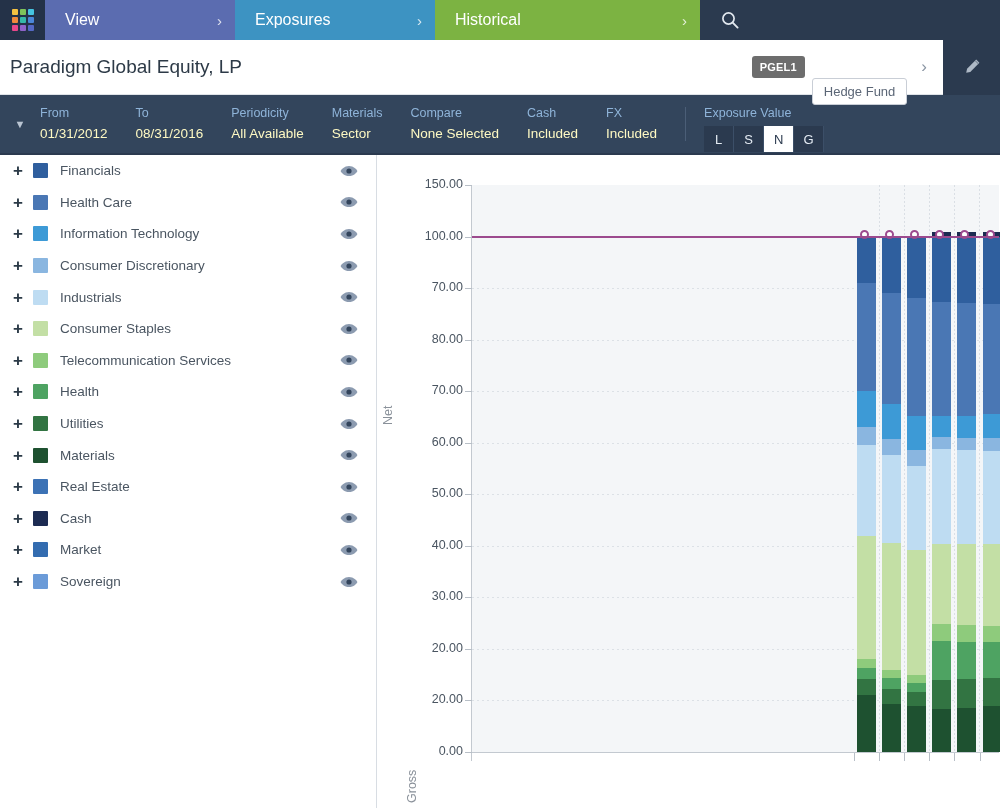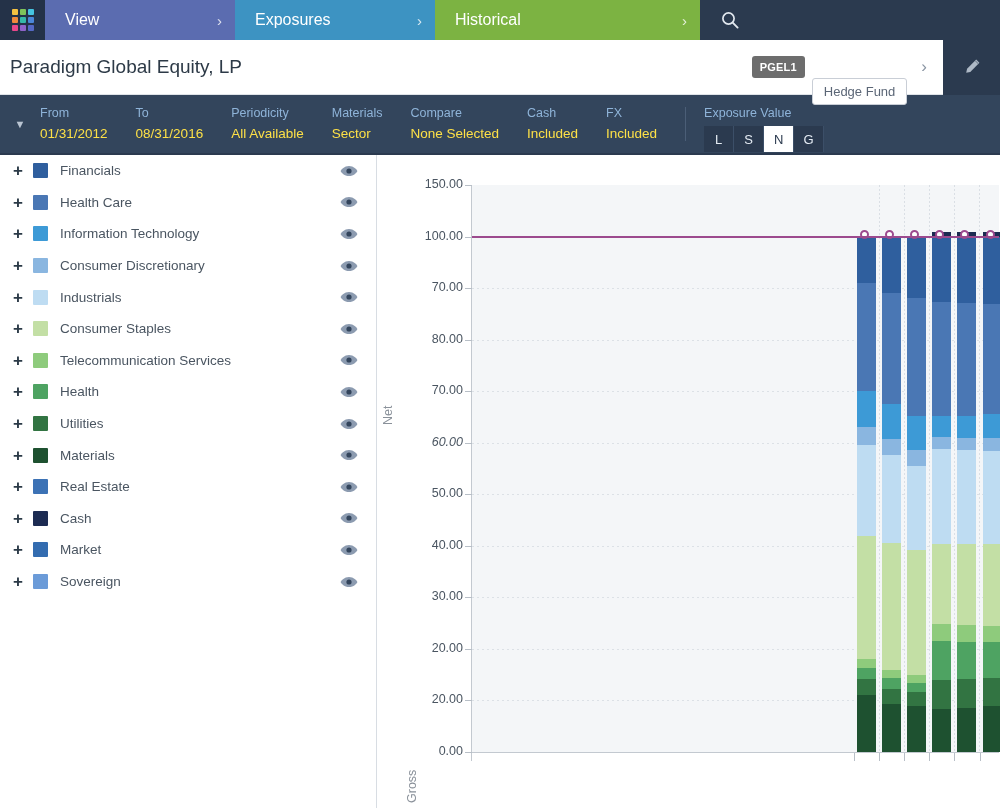--- a/index.html
+++ b/index.html
@@ -65,21 +65,21 @@
     height: 60px; width: 1000px; background: #33455c;
     display: flex; align-items: stretch; color: #ffffff;
     border-bottom: 2px solid #2b3a4f;
   }
   .tb-caret {
     width: 40px; display: flex; align-items: center; justify-content: center;
     color: #b9c4d2; font-size: 11px;
   }
   .tb-field { padding: 11px 0 0 0; margin-right: 28px; }
   .tb-label { font-size: 12.5px; color: #8fb4d9; margin-bottom: 6px; white-space: nowrap; }
-  .tb-value { font-size: 13.5px; color: #fde047; white-space: nowrap; }
+  .tb-value { font-size: 13.5px; color: #fef9c3; white-space: nowrap; }
   .tb-sep { width: 1px; background: #4b5e77; margin: 12px 18px 12px 0; }
   .tb-group { padding-top: 11px; margin-right: 26px; }
   .tb-btnrow { display: flex; gap: 2px; }
   .tb-btn {
     width: 42px; height: 26px; background: #2b3a4f;
     display: flex; align-items: center; justify-content: center;
     border: none;
   }
   .tb-btn.active { background: #d6e4f0; }
   .seg-row { display: flex; }
@@ -401,21 +401,21 @@
           <div class="hgrid" style="top: 493.909px; left: 95px; right: 0px; opacity: 0.55;"></div>
           <div class="ytick" style="top: 442.364px; left: 6px; width: 80px;">30.00</div>
           <div class="ytick-mark" style="top: 442.364px;"></div>
           <div class="hgrid" style="top: 442.364px; left: 95px; right: 0px; opacity: 0.55;"></div>
           <div class="ytick" style="top: 390.818px; left: 6px; width: 80px;">40.00</div>
           <div class="ytick-mark" style="top: 390.818px;"></div>
           <div class="hgrid" style="top: 390.818px; left: 95px; right: 0px; opacity: 0.55;"></div>
           <div class="ytick" style="top: 339.273px; left: 6px; width: 80px;">50.00</div>
           <div class="ytick-mark" style="top: 339.273px;"></div>
           <div class="hgrid" style="top: 339.273px; left: 95px; right: 0px; opacity: 0.55;"></div>
-          <div class="ytick" style="top: 287.727px; left: 6px; width: 80px; font-style: italic;">60.00</div>
+          <div class="ytick" style="top: 287.727px; left: 6px; width: 80px;">60.00</div>
           <div class="ytick-mark" style="top: 287.727px;"></div>
           <div class="hgrid" style="top: 287.727px; left: 95px; right: 0px; opacity: 0.55;"></div>
           <div class="ytick" style="top: 236.182px; left: 6px; width: 80px;">70.00</div>
           <div class="ytick-mark" style="top: 236.182px;"></div>
           <div class="hgrid" style="top: 236.182px; left: 95px; right: 0px; opacity: 0.55;"></div>
           <div class="ytick" style="top: 184.636px; left: 6px; width: 80px;">80.00</div>
           <div class="ytick-mark" style="top: 184.636px;"></div>
           <div class="hgrid" style="top: 184.636px; left: 95px; right: 0px; opacity: 0.55;"></div>
           <div class="ytick" style="top: 133.091px; left: 6px; width: 80px;">70.00</div>
           <div class="ytick-mark" style="top: 133.091px;"></div>

